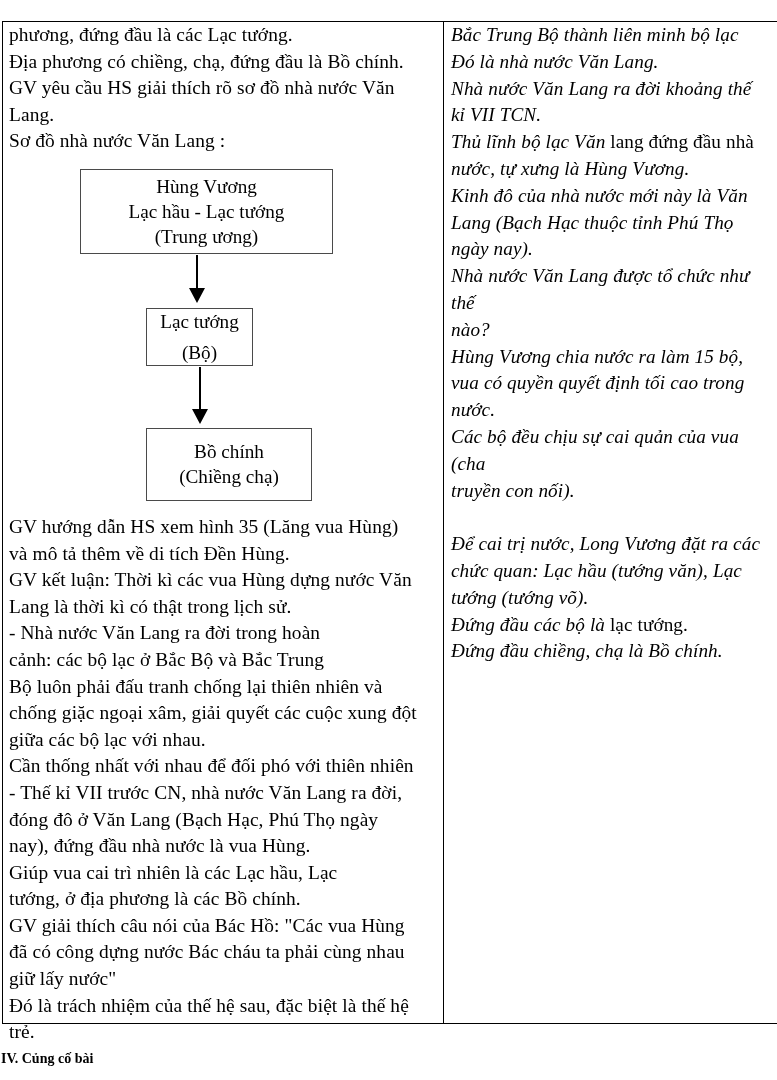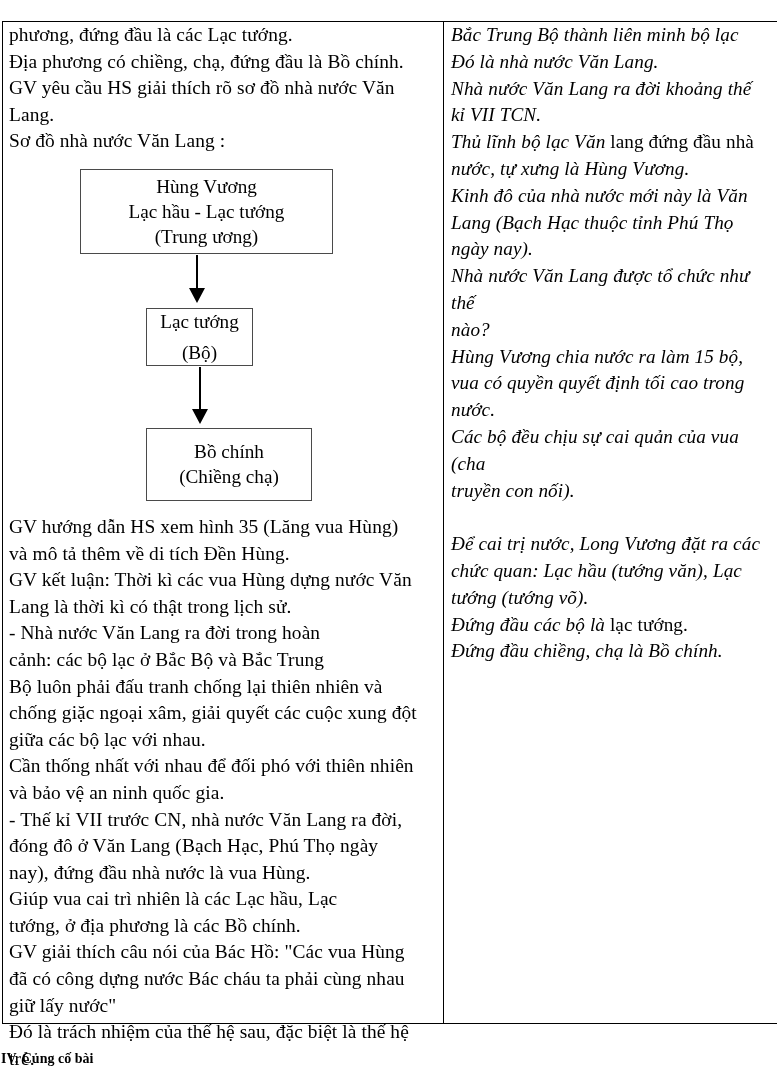--- a/index.html
+++ b/index.html
@@ -204,21 +204,20 @@
         <p class="ln">GV hướng dẫn HS xem hình 35 (Lăng vua Hùng)</p>
         <p class="ln last">và mô tả thêm về di tích Đền Hùng.</p>
         <p class="ln">GV kết luận: Thời kì các vua Hùng dựng nước Văn</p>
         <p class="ln last">Lang là thời kì có thật trong lịch sử.</p>
         <p class="ln last">- Nhà nước Văn Lang ra đời trong hoàn</p>
         <p class="ln last">cảnh: các bộ lạc ở Bắc Bộ và Bắc Trung</p>
         <p class="ln">Bộ luôn phải đấu tranh chống lại thiên nhiên và</p>
         <p class="ln">chống giặc ngoại xâm, giải quyết các cuộc xung đột</p>
         <p class="ln last">giữa các bộ lạc với nhau.</p>
         <p class="ln">Cần thống nhất với nhau để đối phó với thiên nhiên</p>
-        <p class="ln last">và bảo vệ an ninh quốc gia.</p>
         <p class="ln">- Thế kỉ VII trước CN, nhà nước Văn Lang ra đời,</p>
         <p class="ln">đóng đô ở Văn Lang (Bạch Hạc, Phú Thọ ngày</p>
         <p class="ln last">nay), đứng đầu nhà nước là vua Hùng.</p>
         <p class="ln last">Giúp vua cai trì nhiên là các Lạc hầu, Lạc</p>
         <p class="ln last">tướng, ở địa phương là các Bồ chính.</p>
         <p class="ln">GV giải thích câu nói của Bác Hồ: "Các vua Hùng</p>
         <p class="ln">đã có công dựng nước Bác cháu ta phải cùng nhau</p>
         <p class="ln last">giữ lấy nước"</p>
         <p class="ln">Đó là trách nhiệm của thế hệ sau, đặc biệt là thế hệ</p>
         <p class="ln last">trẻ.</p>

